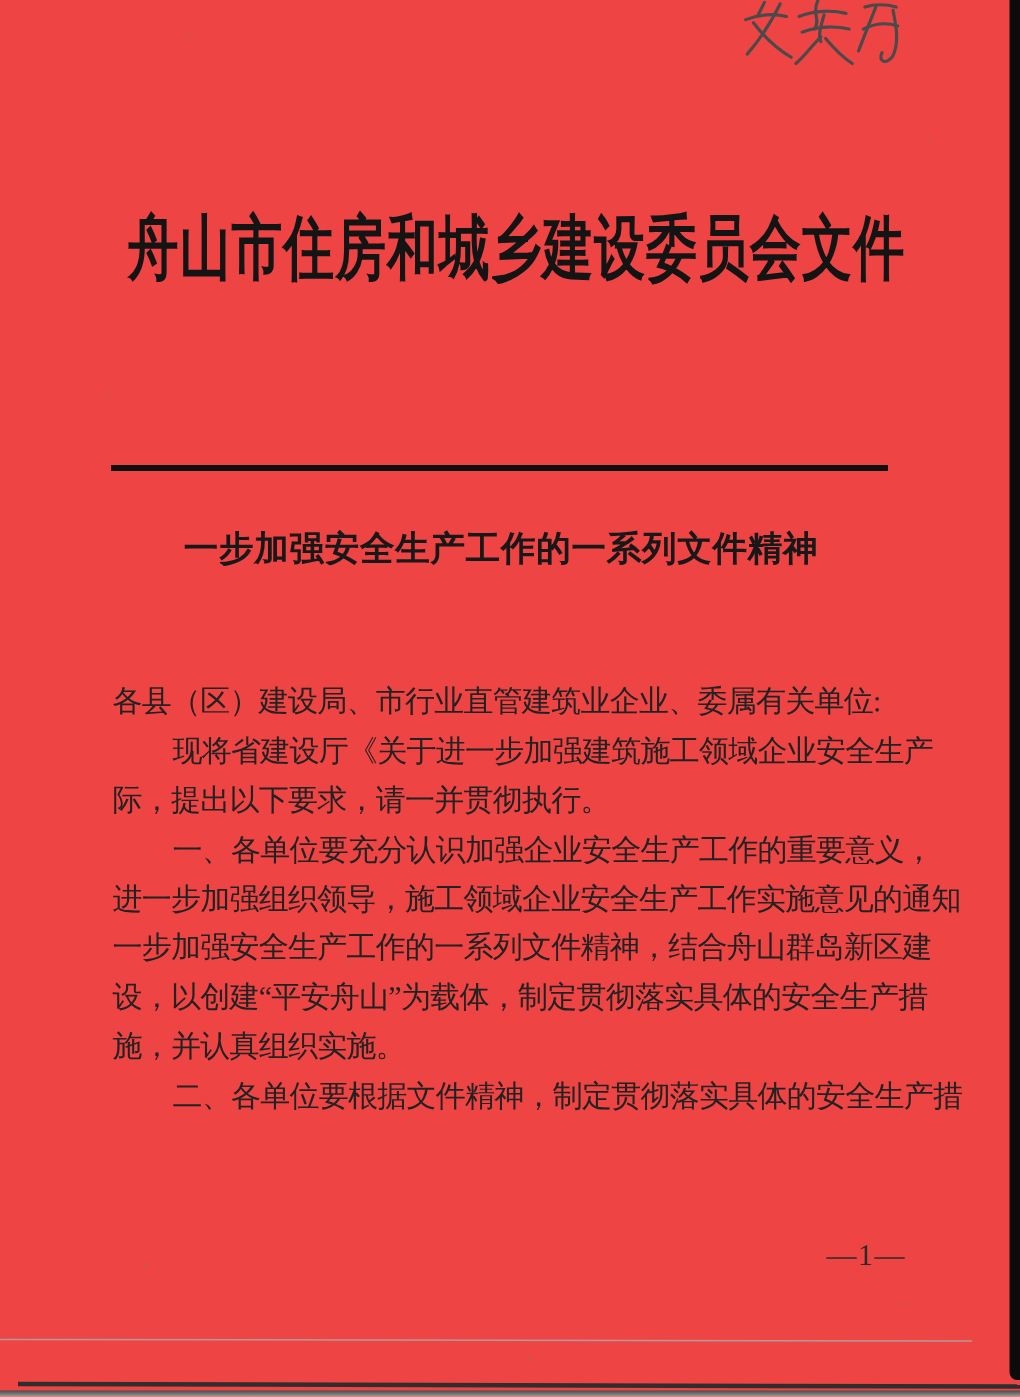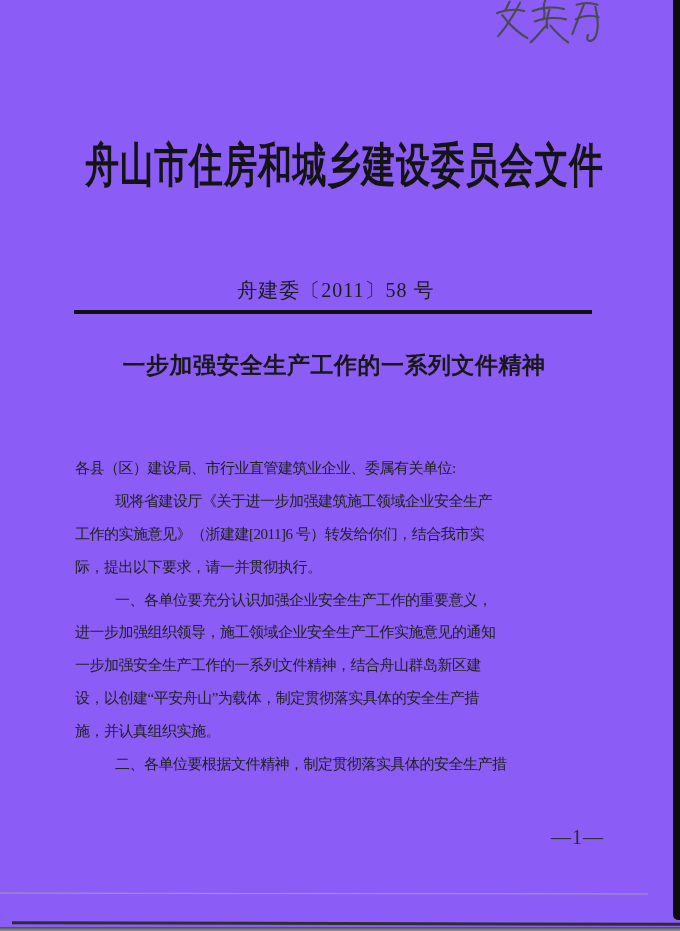--- a/index.html
+++ b/index.html
@@ -4,21 +4,21 @@
 <style>
   html, body { margin: 0; padding: 0; }
   body {
     width: 680px; height: 931px;
     background: #e8e8e6;
     font-family: "Liberation Serif", "DejaVu Serif", serif;
   }
   .page {
     position: relative;
     width: 680px; height: 931px;
-    background: #8b5cf6;
+    background: #ef4444;
     overflow: hidden;
     color: #1f1f1f;
   }
 
   
   .handwriting {
     position: absolute; left: 495px; top: 0; width: 115px; height: 45px;
   }
   .handwriting svg { width: 100%; height: 100%; }
 
@@ -48,21 +48,21 @@
   .notice-title {
     position: absolute; top: 349px; left: 0; width: 668px;
     text-align: center;
     font-size: 23px; font-weight: bold; color: #181818;
     line-height: 33px;
     letter-spacing: 0.5px;
   }
 
   .body-lines {
     position: absolute; top: 452px; left: 75px; width: 520px;
-    font-size: 15px; letter-spacing: -0.5px;
+    font-size: 20px; letter-spacing: -0.5px;
     line-height: 32.9px;
     color: #222;
   }
   .body-lines .line { white-space: nowrap; height: 32.9px; }
   .body-lines .indent { text-indent: 40px; }
 
   .page-number {
     position: absolute; top: 826px; right: 76px;
     font-size: 20px; color: #2a2a2a; letter-spacing: 1px;
   }
@@ -111,32 +111,30 @@
       <path d="M53,24 C58,30 64,36 70,40"></path>
       <path d="M78,4 C84,2 92,2 98,4"></path>
       <path d="M85,4 C81,14 77,24 74,32"></path>
       <path d="M77,18 C85,14 93,14 99,16"></path>
       <path d="M96,6 C98,16 100,26 96,35 C92,41 86,39 89,33"></path>
     </svg>
   </div>
 
   <div class="issuer-title">舟山市住房和城乡建设委员会文件</div>
 
-  <div class="doc-number">舟建委〔2011〕58 号</div>
 
   <div class="head-rule"></div>
 
   <div class="notice-title">
     <div>一步加强安全生产工作的一系列文件精神</div>
   </div>
 
   <div class="body-lines">
     <div class="line">各县（区）建设局、市行业直管建筑业企业、委属有关单位:</div>
     <div class="line indent">现将省建设厅《关于进一步加强建筑施工领域企业安全生产</div>
-    <div class="line">工作的实施意见》（浙建建[2011]6 号）转发给你们，结合我市实</div>
     <div class="line">际，提出以下要求，请一并贯彻执行。</div>
     <div class="line indent">一、各单位要充分认识加强企业安全生产工作的重要意义，</div>
     <div class="line">进一步加强组织领导，施工领域企业安全生产工作实施意见的通知</div>
     <div class="line">一步加强安全生产工作的一系列文件精神，结合舟山群岛新区建</div>
     <div class="line">设，以创建“平安舟山”为载体，制定贯彻落实具体的安全生产措</div>
     <div class="line">施，并认真组织实施。</div>
     <div class="line indent">二、各单位要根据文件精神，制定贯彻落实具体的安全生产措</div>
   </div>
 
   <div class="page-number">—1—</div>

